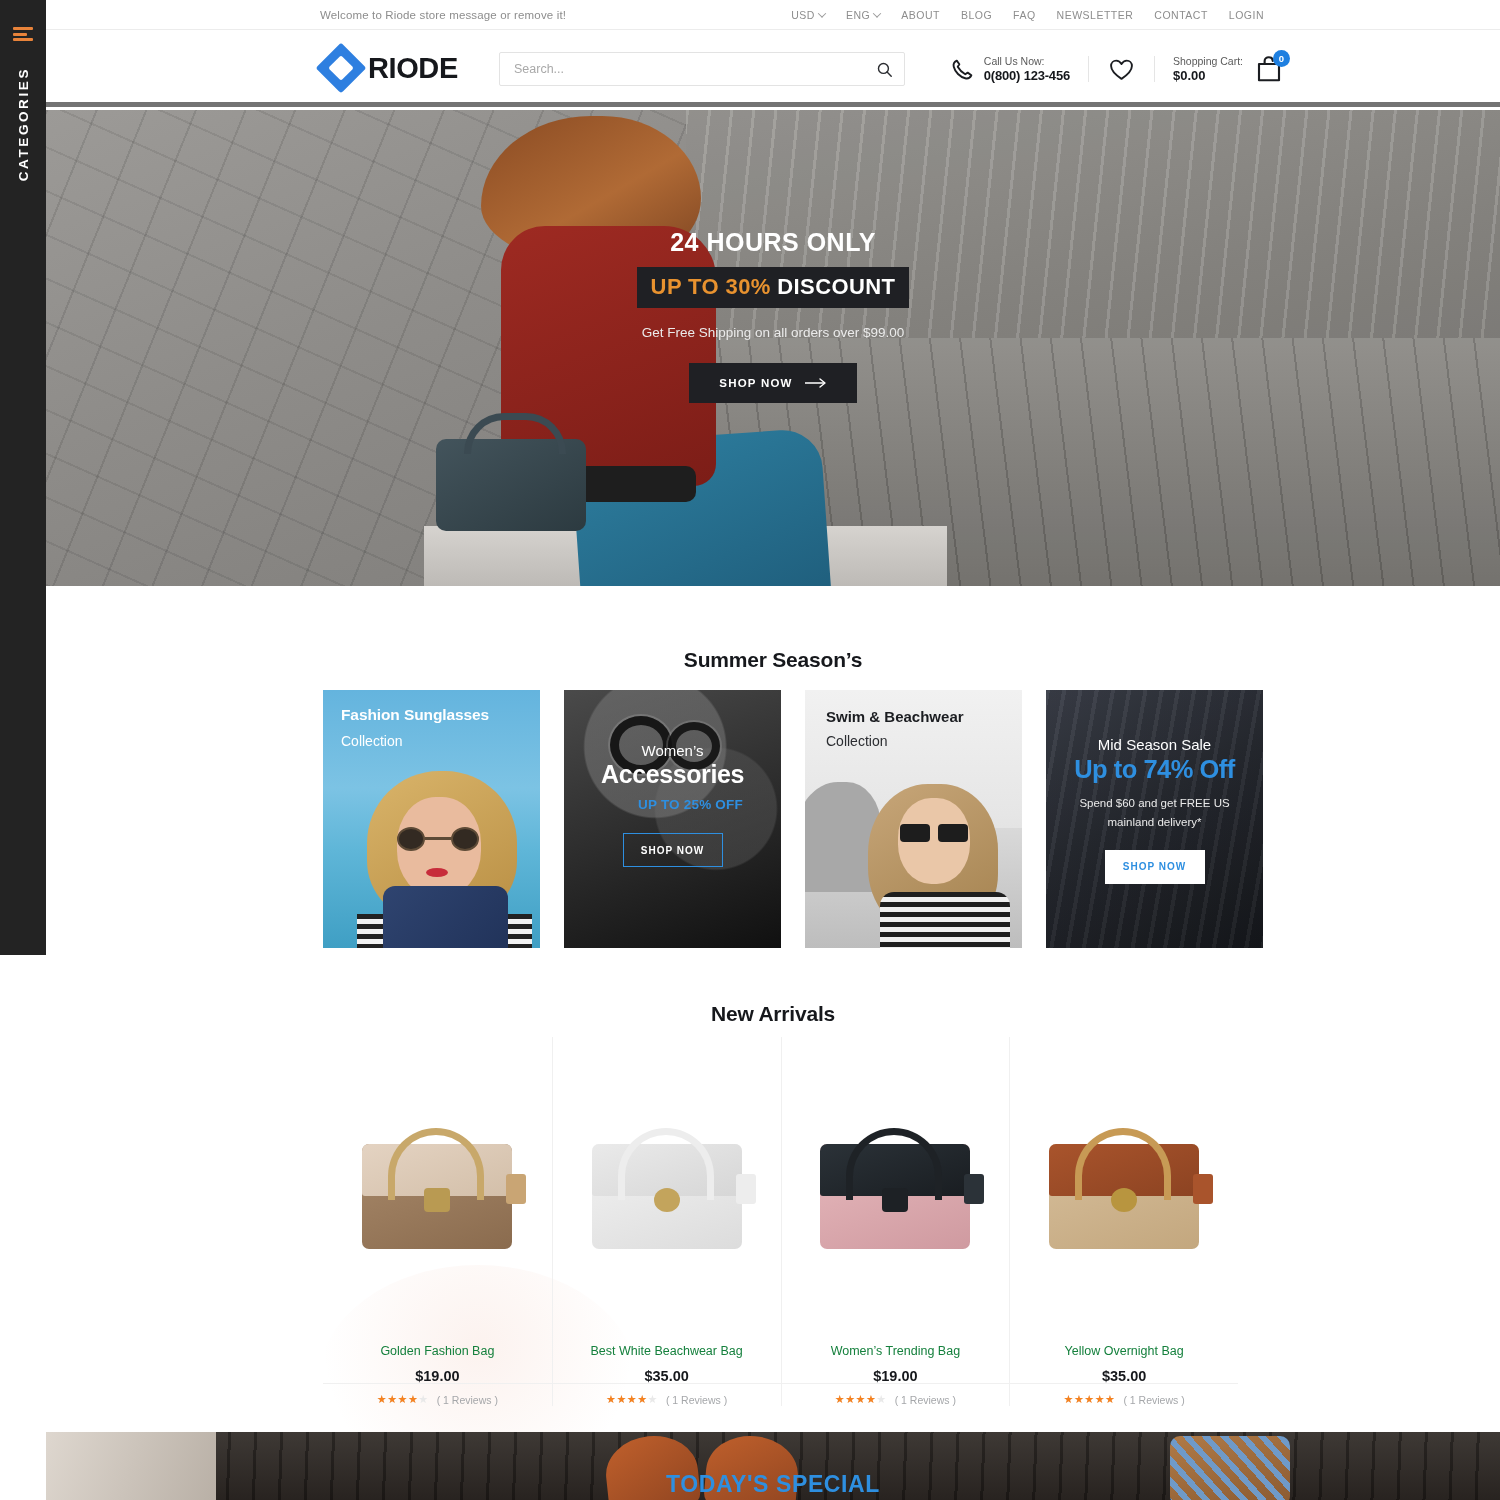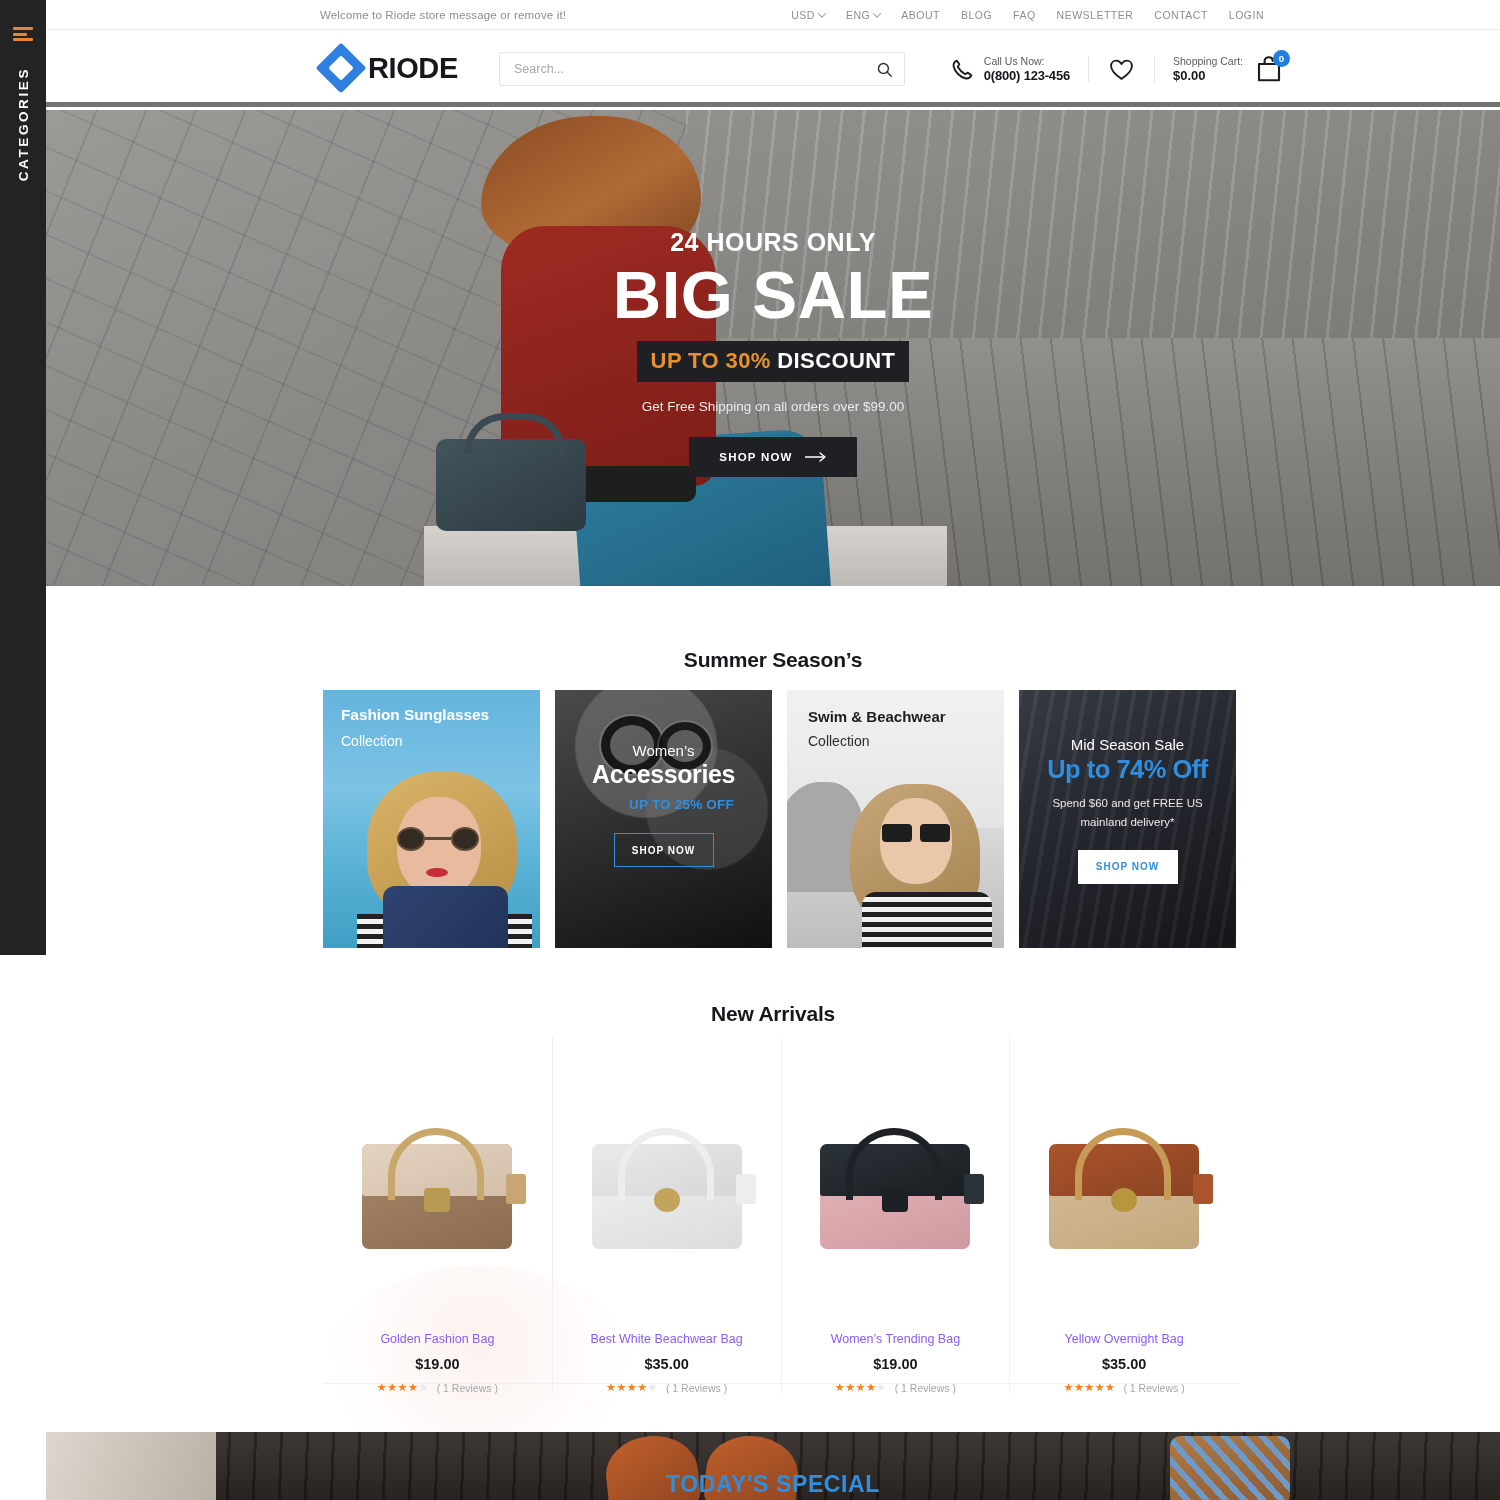--- a/index.html
+++ b/index.html
@@ -130,21 +130,21 @@
   .hero-cta {
     display: inline-flex; align-items: center; gap: 12px; margin-top: 23px;
     background: #1f2024; color: #fff; padding: 14px 30px; font-size: 11.5px;
     font-weight: 700; letter-spacing: 1.2px; border: none; cursor: pointer;
     font-family: "Liberation Sans", sans-serif;
   }
 
   
   .summer-head { position: absolute; left: 46px; right: 0; top: 648px; text-align: center; }
   .sec-title { font-size: 21px; font-weight: 800; color: #16181c; letter-spacing: -.2px; }
-  .cards { position: absolute; left: 323px; top: 690px; display: flex; gap: 15px; }
+  .cards { position: absolute; left: 323px; top: 690px; display: flex; gap: 24px; }
   .card { width: 217px; height: 258px; position: relative; overflow: hidden; }
 
   
   .c1 { background: linear-gradient(180deg,#64b4de 0%, #7cc3e4 38%, #5fb6d8 62%, #3f9fc4 100%); }
   .c1 .ct { position: absolute; left: 18px; top: 16px; z-index: 3; }
   .c1 .ct .t1 { font-size: 15.5px; font-weight: 800; color: #fff; letter-spacing:-.1px;}
   .c1 .ct .t2 { font-size: 14px; color: #fff; margin-top: 9px; }
   .c1 .ph { position:absolute; left: 34px; bottom: 0; width: 175px; height: 185px; }
   .c1 .scarf { position:absolute; left: 10px; top: 8px; width: 150px; height: 150px; background: linear-gradient(150deg,#d9b46a,#b98f44); border-radius: 48% 48% 40% 40%; }
   .c1 .face2 { position:absolute; left: 40px; top: 34px; width: 84px; height: 100px; background:#e9bb9e; border-radius: 46% 46% 46% 46%; z-index:2;}
@@ -211,21 +211,21 @@
     font-size: 10px; font-weight: 700; letter-spacing: 1px;
     font-family: "Liberation Sans", sans-serif;
   }
 
   
   .arr-head { position: absolute; left: 46px; right: 0; top: 1002px; text-align: center; }
   .products { position: absolute; left: 323px; top: 1037px; width: 915px; display: flex; }
   .product { width: 228.75px; position: relative; padding-top: 52px; text-align: center; }
   .product + .product { border-left: 1px solid #f0f0f0; }
   .p-img { height: 215px; display: flex; align-items: center; justify-content: center; }
-  .p-name { margin-top: 28px; font-size: 12.5px; color: #8b5cf6; }
+  .p-name { margin-top: 40px; font-size: 12.5px; color: #15803d; }
   .p-price { margin-top: 10px; font-size: 14.5px; font-weight: 800; color: #16181c; }
   .p-rate { margin-top: 9px; display: flex; align-items: center; justify-content: center; gap: 8px; }
   .stars { font-size: 11px; letter-spacing: .5px; color: #e9e9e9; position: relative; display:inline-block;}
   .stars .fill { position: absolute; left: 0; top: 0; overflow: hidden; white-space: nowrap; color: #f58220; }
   .p-reviews { font-size: 10.5px; color: #a5a7aa; }
 
   .arr-underline { position: absolute; left: 323px; top: 1383px; width: 915px; height: 1px; background: #f0f0f0;}
 
   .watermark {
     position: absolute; left: 318px; top: 1265px; width: 320px; height: 235px;
@@ -353,21 +353,20 @@
       <div class="hero-model">
         <div class="hm-hair"></div>
         <div class="hm-jeans"></div>
         <div class="hm-top"></div>
         <div class="hm-cuff"></div>
         <div class="hm-bag"></div>
       </div>
     </div>
     <div class="hero-copy">
       <div class="hero-k1">24 HOURS ONLY</div>
-      <div class="hero-k2">BIG SALE</div>
       <div class="hero-k3">
         <span class="hl">UP TO </span><span class="hl2">30%</span><span> DISCOUNT</span>
       </div>
       <div class="hero-k4">Get Free Shipping on all orders over $99.00</div>
       <div>
         <button class="hero-cta">
           <span>SHOP NOW</span>
           <svg width="22" height="10" viewBox="0 0 22 10" fill="none" stroke="#fff" stroke-width="1.4">
             <line x1="0" y1="5" x2="19" y2="5" stroke-linecap="round"></line>
             <polyline points="15,1 20,5 15,9" stroke-linecap="round" stroke-linejoin="round"></polyline>

